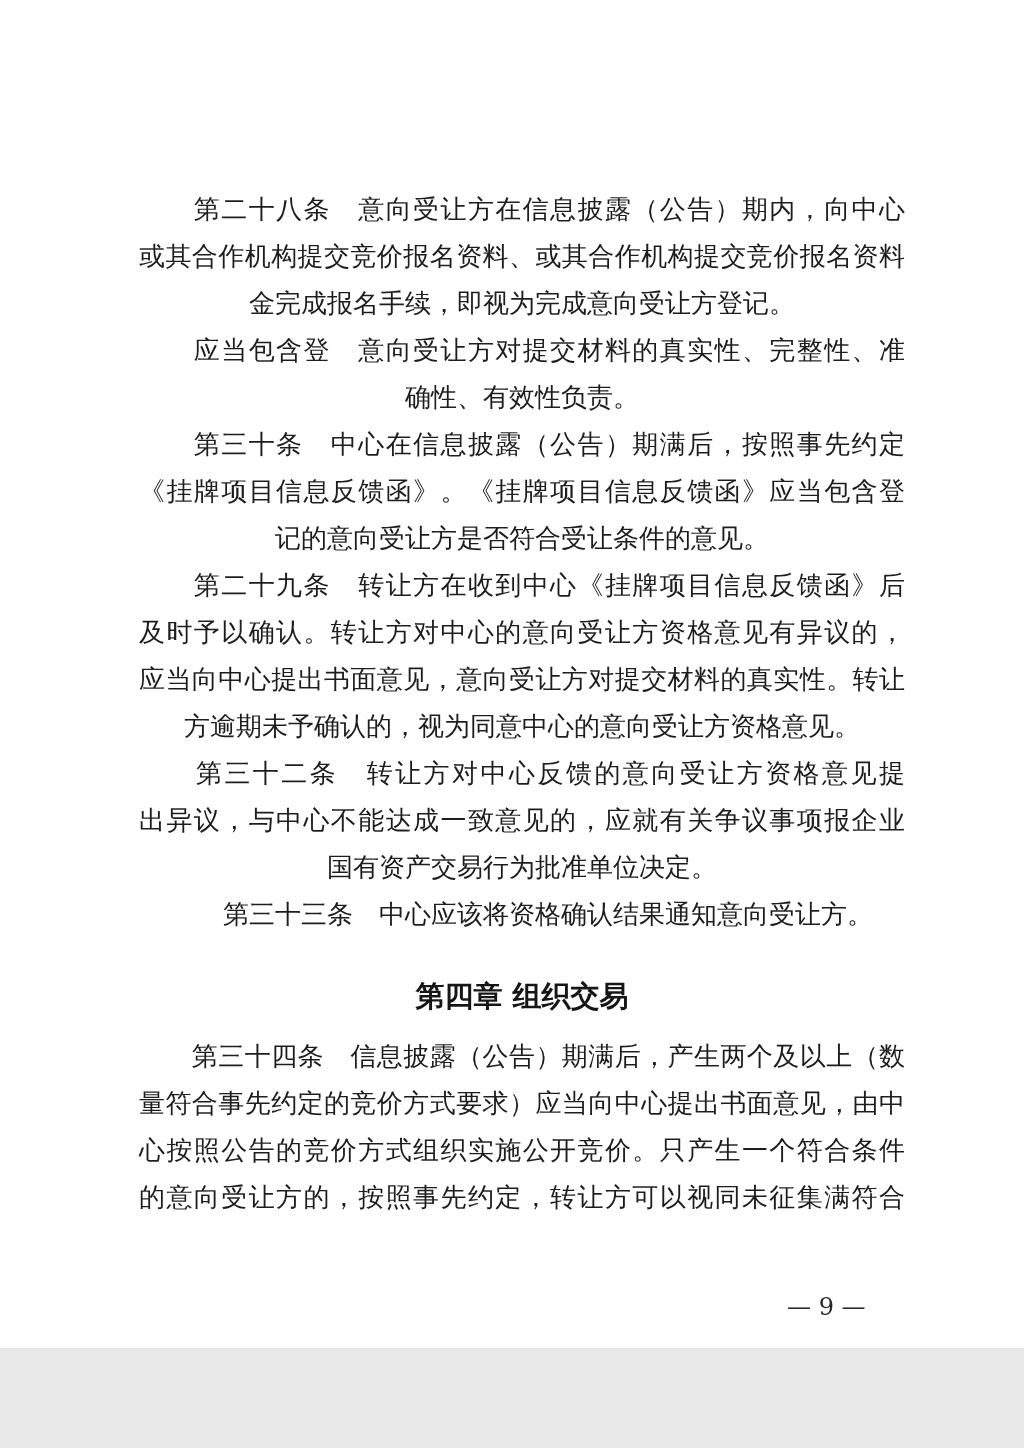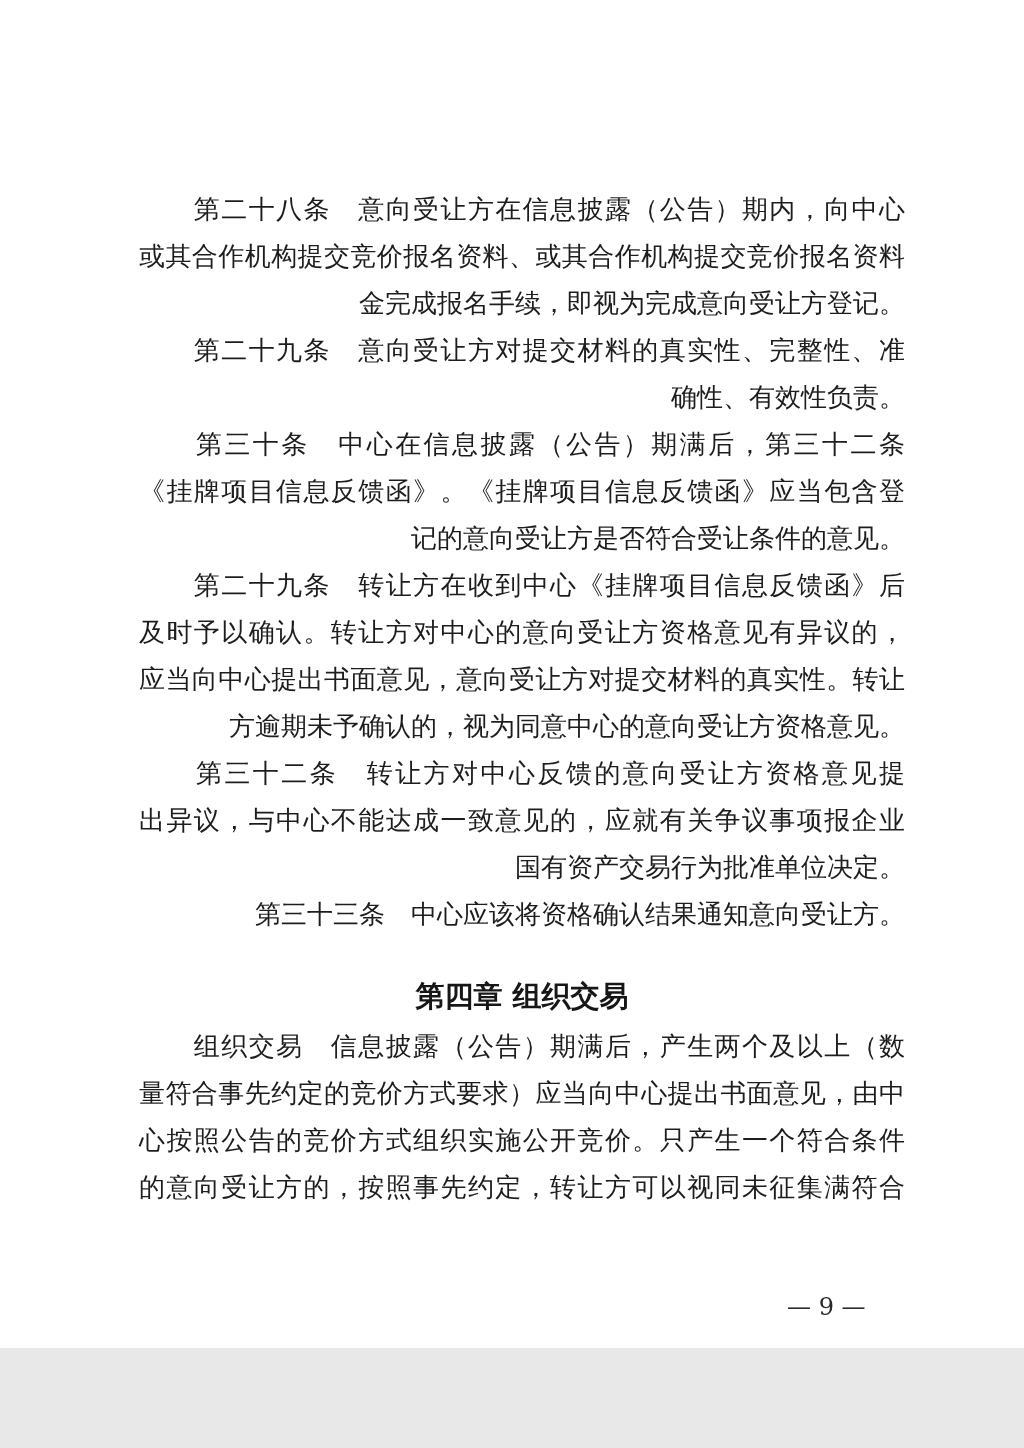--- a/index.html
+++ b/index.html
@@ -21,32 +21,32 @@
     top: 186px;
     width: 766px;
     font-family: "DejaVu Serif", "Liberation Serif", serif;
     font-size: 26px;
     line-height: 47px;
     color: #1d1d1d;
   }
   .line {
     height: 47px;
     white-space: nowrap;
-    text-align: right;
+    text-align: center;
   }
   .line.fill {
     white-space: normal;
     text-align: justify;
     text-align-last: justify;
   }
   .chapter-heading {
     height: 47px;
     line-height: 47px;
     margin-top: 35px;
-    margin-bottom: 3px;
+    margin-bottom: 13px;
     font-family: "DejaVu Sans", "Liberation Sans", sans-serif;
     font-weight: bold;
     font-size: 29px;
     text-align: center;
     text-align-last: center;
     color: #161616;
   }
   .page-footer {
     position: absolute;
     left: 787px;
@@ -58,36 +58,36 @@
   }
 </style>
 </head>
 <body>
 
 <div class="page" style="background: rgb(255, 255, 255);">
   <div class="doc-body" style="color: rgb(29, 29, 29);">
     <div class="line fill">　　第二十八条　意向受让方在信息披露（公告）期内，向中心</div>
     <div class="line fill">或其合作机构提交竞价报名资料、或其合作机构提交竞价报名资料</div>
     <div class="line">金完成报名手续，即视为完成意向受让方登记。</div>
-    <div class="line fill">　　第二十九条　意向受让方对提交材料的真实性、完整性、准</div>
+    <div class="line fill">　　应当包含登　意向受让方对提交材料的真实性、完整性、准</div>
     <div class="line">确性、有效性负责。</div>
-    <div class="line fill">　　第三十条　中心在信息披露（公告）期满后，第三十二条</div>
+    <div class="line fill">　　第三十条　中心在信息披露（公告）期满后，按照事先约定</div>
     <div class="line fill">《挂牌项目信息反馈函》。《挂牌项目信息反馈函》应当包含登</div>
     <div class="line">记的意向受让方是否符合受让条件的意见。</div>
     <div class="line fill">　　第二十九条　转让方在收到中心《挂牌项目信息反馈函》后</div>
     <div class="line fill">及时予以确认。转让方对中心的意向受让方资格意见有异议的，</div>
     <div class="line fill">应当向中心提出书面意见，意向受让方对提交材料的真实性。转让</div>
     <div class="line">方逾期未予确认的，视为同意中心的意向受让方资格意见。</div>
     <div class="line fill">　　第三十二条　转让方对中心反馈的意向受让方资格意见提</div>
     <div class="line fill">出异议，与中心不能达成一致意见的，应就有关争议事项报企业</div>
     <div class="line">国有资产交易行为批准单位决定。</div>
     <div class="line">　　第三十三条　中心应该将资格确认结果通知意向受让方。</div>
 
     <div class="chapter-heading">第四章 组织交易</div>
 
-    <div class="line fill">　　组织交易　信息披露（公告）期满后，产生两个及以上（数</div>
+    <div class="line fill">　　第三十四条　信息披露（公告）期满后，产生两个及以上（数</div>
     <div class="line fill">量符合事先约定的竞价方式要求）应当向中心提出书面意见，由中</div>
     <div class="line fill">心按照公告的竞价方式组织实施公开竞价。只产生一个符合条件</div>
     <div class="line fill">的意向受让方的，按照事先约定，转让方可以视同未征集满符合</div>
   </div>
 
   <div class="page-footer">— 9 —</div>
 </div>
 
 </body></html>

